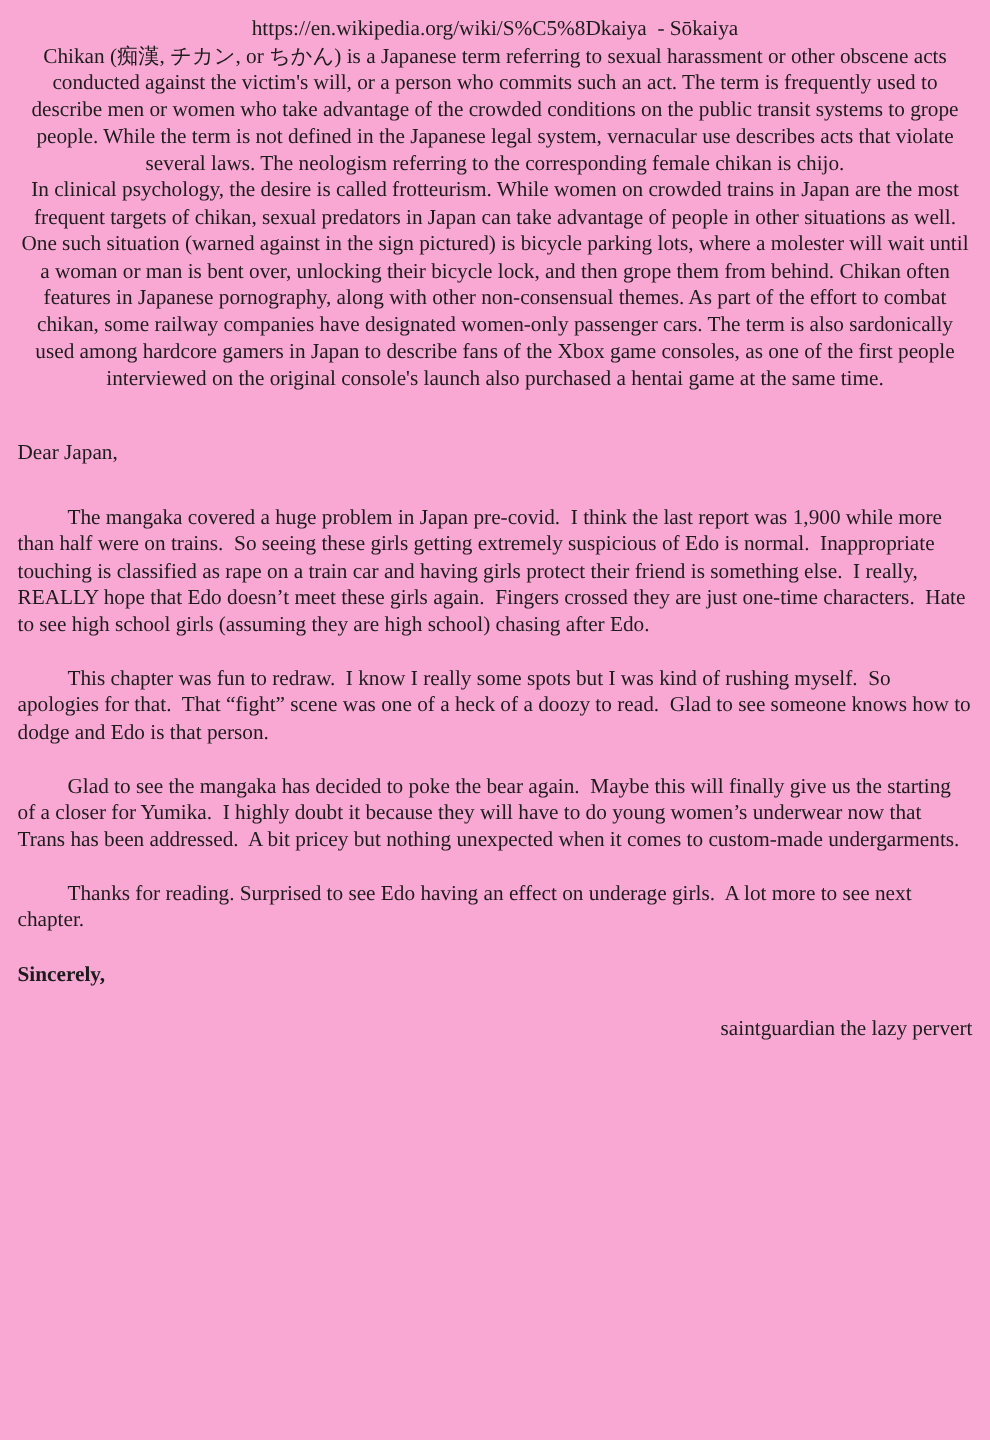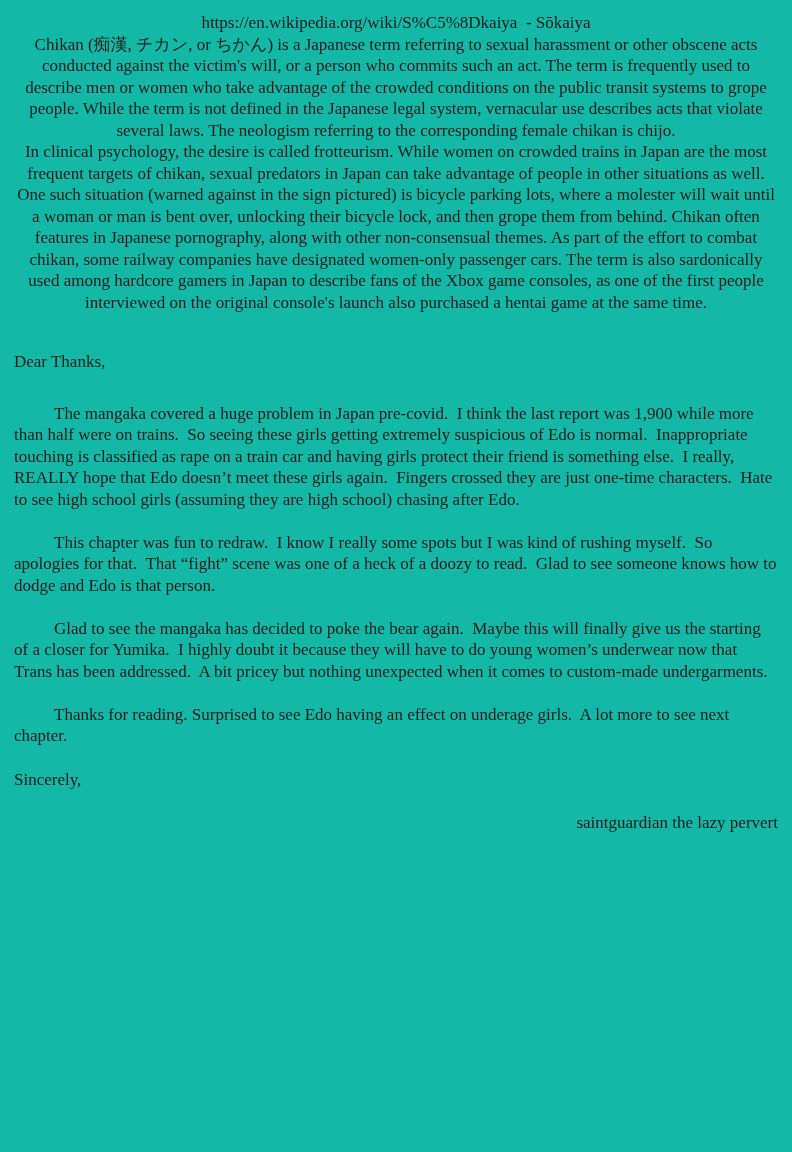--- a/index.html
+++ b/index.html
@@ -4,21 +4,21 @@
 <style>
   html, body {
     margin: 0;
     padding: 0;
     background: #ffffff;
   }
   .page {
     width: 792px;
     height: 1152px;
     box-sizing: border-box;
-    background: #14b8a6;
+    background: #f9a8d4;
     color: #1c1c1c;
     font-family: "Liberation Serif", "DejaVu Serif", serif;
     font-size: 17px;
     line-height: 21.5px;
     padding: 12px 14px 12px 14px;
     overflow: hidden;
   }
   .top-block {
     text-align: center;
   }
@@ -37,39 +37,40 @@
   .salutation {
     margin: 0 0 30px 0;
   }
   .letter-para {
     margin: 0 0 21.5px 0;
     text-indent: 40px;
     white-space: pre-wrap;
   }
   .closing {
     margin: 22px 0 0 0;
+    font-weight: bold;
   }
   .signature {
     margin: 22px 0 0 0;
     text-align: right;
   }
 </style>
 </head>
 <body>
 
 <div class="page">
 
   <div class="top-block">
     <p class="source-line">https://en.wikipedia.org/wiki/S%C5%8Dkaiya  - Sōkaiya</p>
     <p class="excerpt-para">Chikan (痴漢, チカン, or ちかん) is a Japanese term referring to sexual harassment or other obscene acts conducted against the victim's will, or a person who commits such an act. The term is frequently used to describe men or women who take advantage of the crowded conditions on the public transit systems to grope people. While the term is not defined in the Japanese legal system, vernacular use describes acts that violate several laws. The neologism referring to the corresponding female chikan is chijo.</p>
     <p class="excerpt-para">In clinical psychology, the desire is called frotteurism. While women on crowded trains in Japan are the most frequent targets of chikan, sexual predators in Japan can take advantage of people in other situations as well. One such situation (warned against in the sign pictured) is bicycle parking lots, where a molester will wait until a woman or man is bent over, unlocking their bicycle lock, and then grope them from behind. Chikan often features in Japanese pornography, along with other non-consensual themes. As part of the effort to combat chikan, some railway companies have designated women-only passenger cars. The term is also sardonically used among hardcore gamers in Japan to describe fans of the Xbox game consoles, as one of the first people interviewed on the original console's launch also purchased a hentai game at the same time.</p>
   </div>
 
   <div class="letter">
-    <p class="salutation">Dear Thanks,</p>
+    <p class="salutation">Dear Japan,</p>
     <p class="letter-para">The mangaka covered a huge problem in Japan pre-covid.  I think the last report was 1,900 while more than half were on trains.  So seeing these girls getting extremely suspicious of Edo is normal.  Inappropriate touching is classified as rape on a train car and having girls protect their friend is something else.  I really, REALLY hope that Edo doesn’t meet these girls again.  Fingers crossed they are just one-time characters.  Hate to see high school girls (assuming they are high school) chasing after Edo.</p>
     <p class="letter-para">This chapter was fun to redraw.  I know I really some spots but I was kind of rushing myself.  So apologies for that.  That “fight” scene was one of a heck of a doozy to read.  Glad to see someone knows how to dodge and Edo is that person.</p>
     <p class="letter-para">Glad to see the mangaka has decided to poke the bear again.  Maybe this will finally give us the starting of a closer for Yumika.  I highly doubt it because they will have to do young women’s underwear now that Trans has been addressed.  A bit pricey but nothing unexpected when it comes to custom-made undergarments.</p>
     <p class="letter-para">Thanks for reading. Surprised to see Edo having an effect on underage girls.  A lot more to see next chapter.</p>
     <p class="closing">Sincerely,</p>
     <p class="signature">saintguardian the lazy pervert</p>
   </div>
 
 </div>
 

